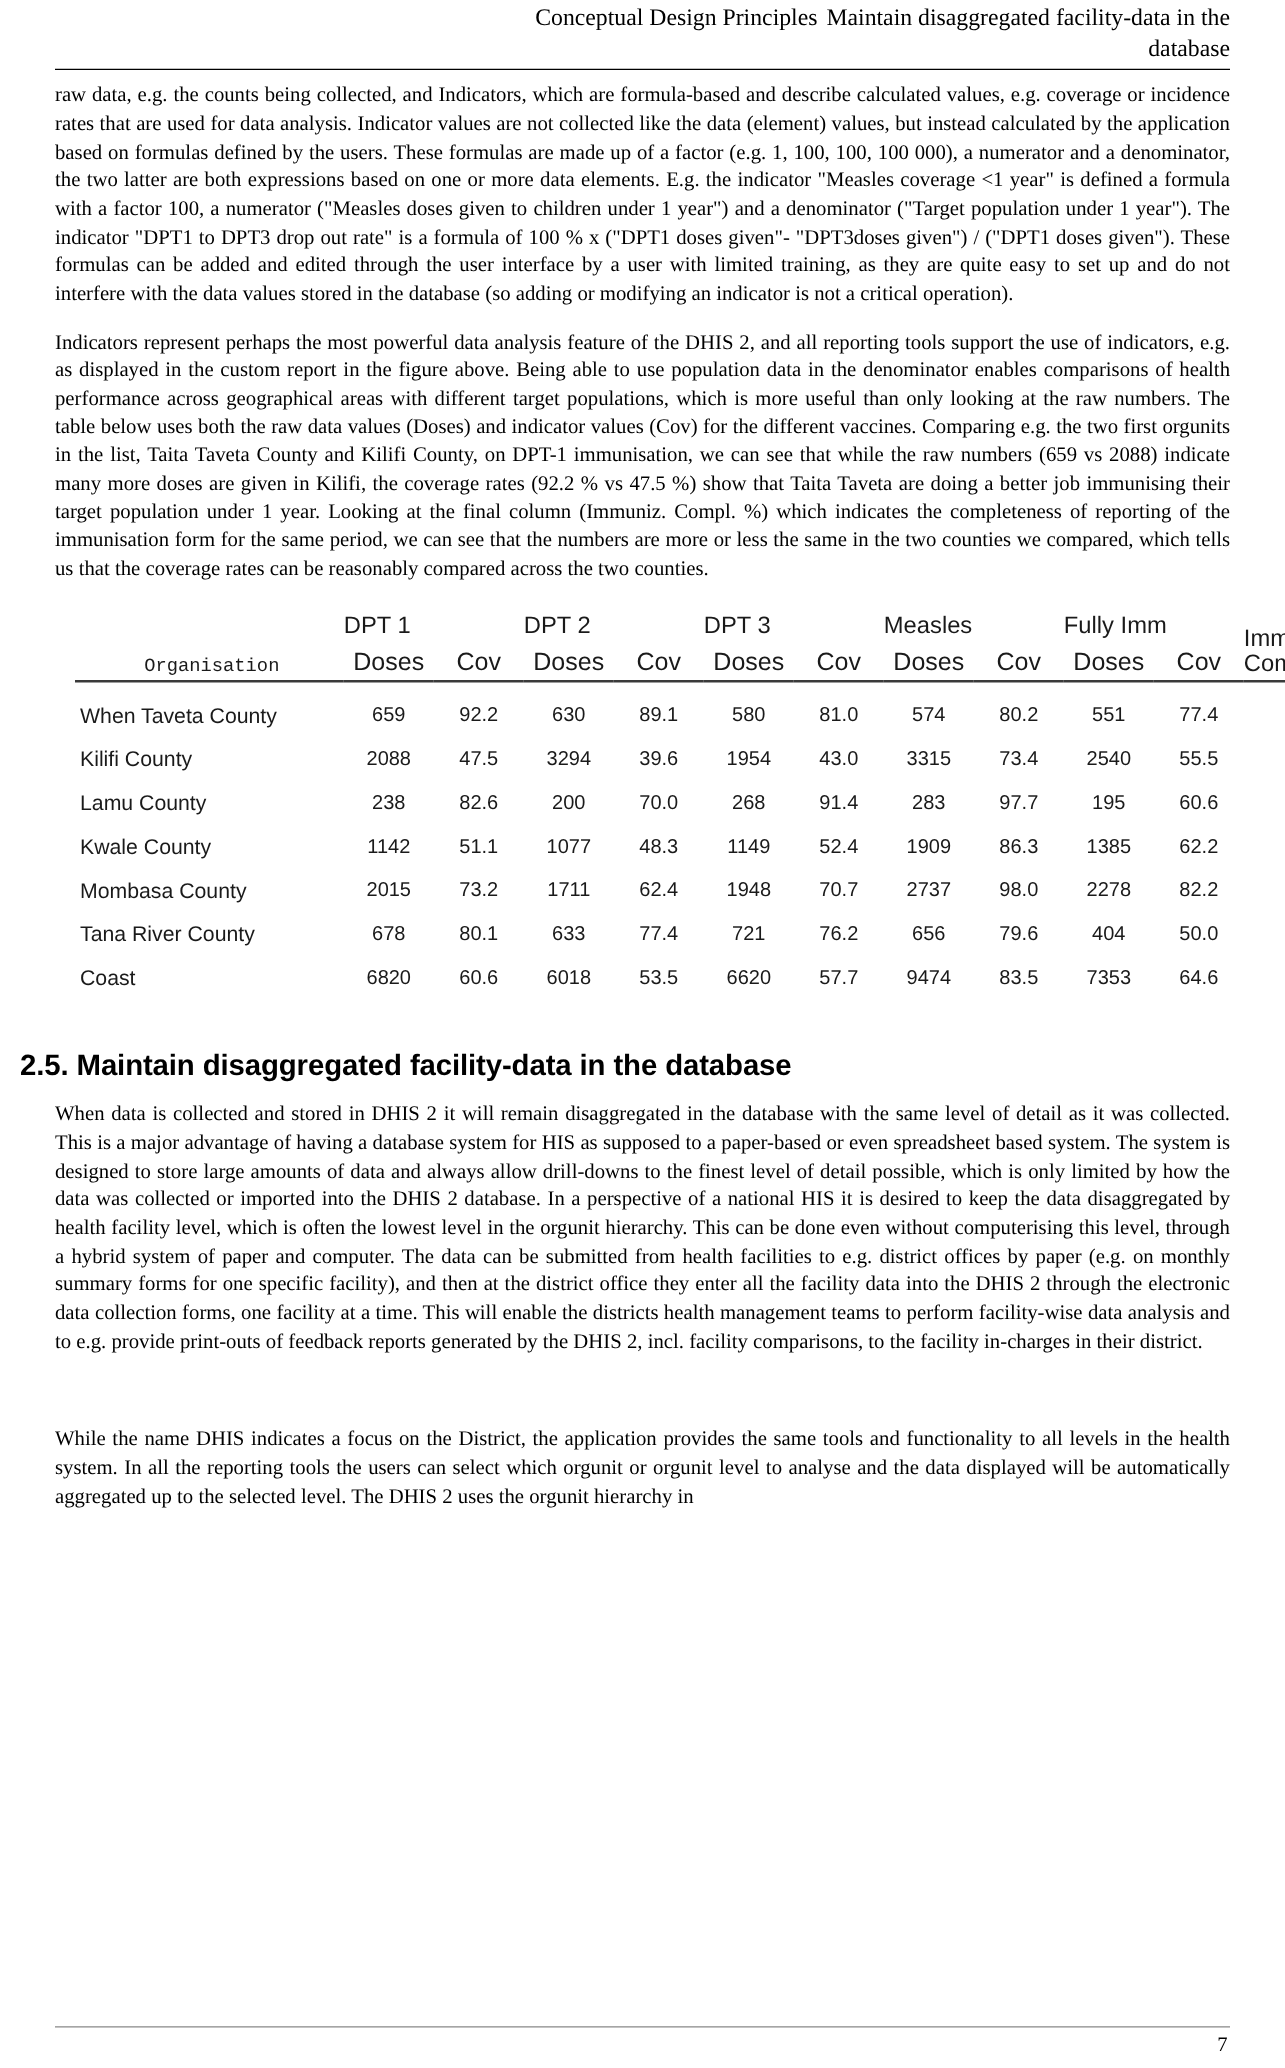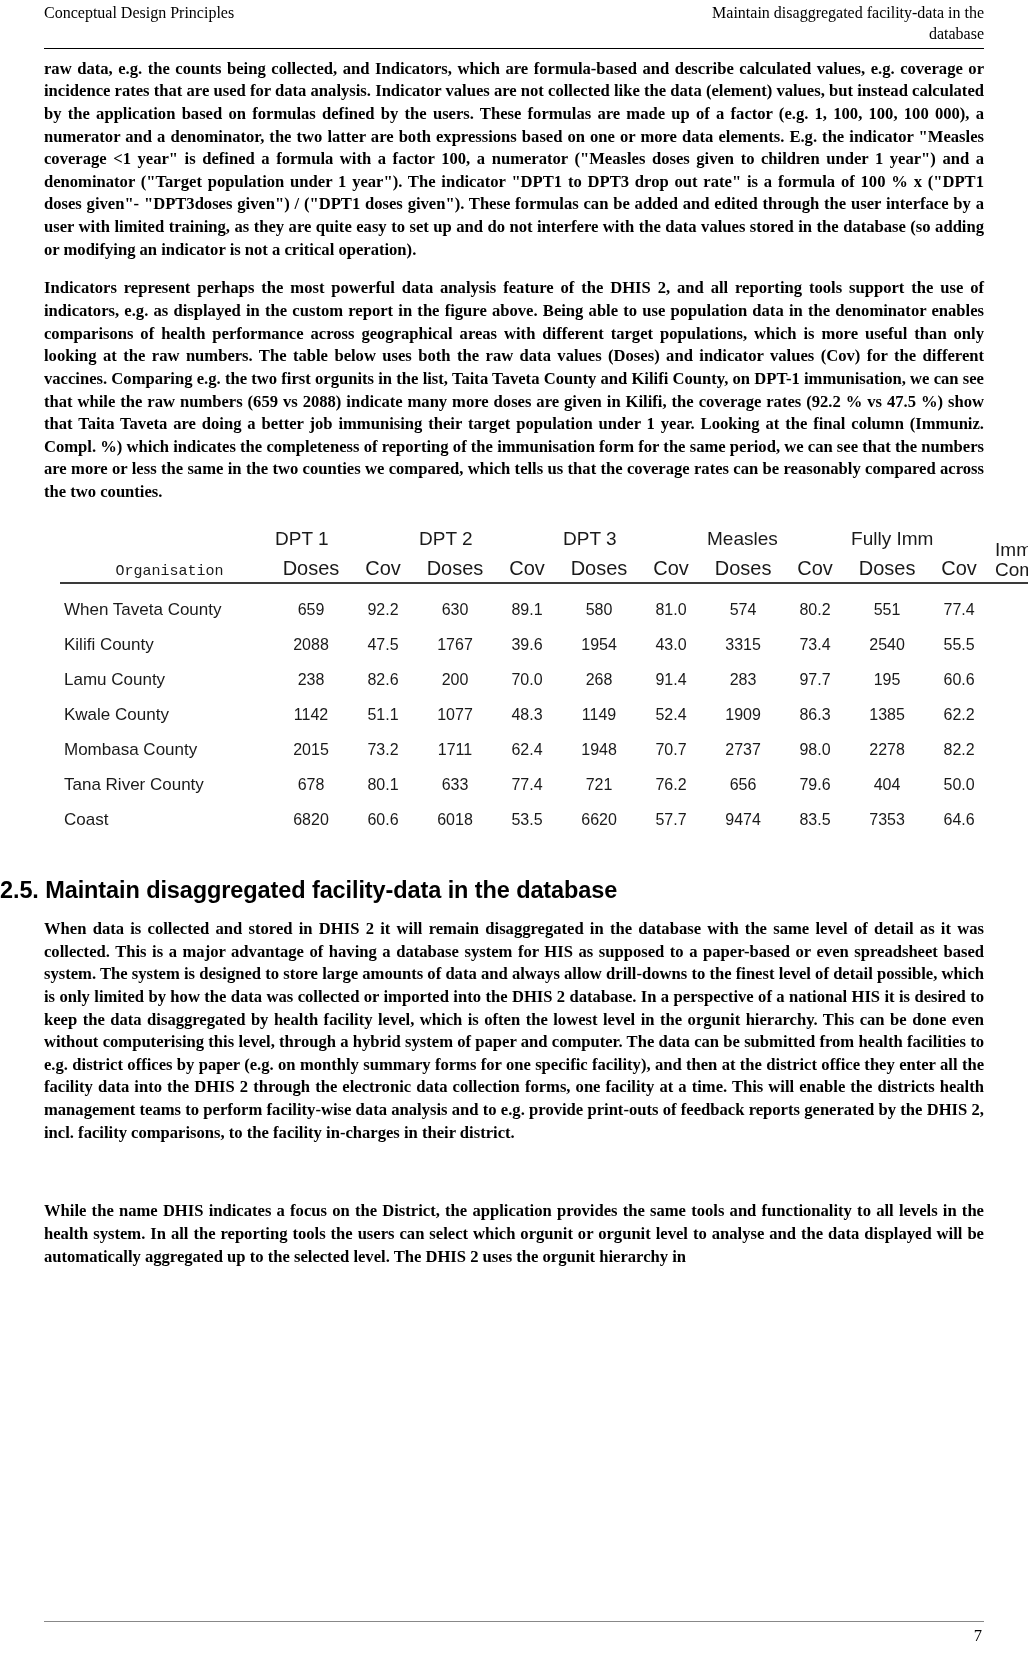--- a/index.html
+++ b/index.html
@@ -19,24 +19,24 @@
     width: 1028px;
     height: 1654px;
     position: relative;
     box-sizing: border-box;
     padding: 0 44px;
   }
 
   
   .runhead {
     display: flex;
-    justify-content: space-between;
+    justify-content: flex-end;
     align-items: flex-start;
     padding-top: 3px;
-    font-size: 16px;
+    font-size: 19px;
     line-height: 1.30;
   }
   .runhead-left {
     flex: 0 0 auto;
     white-space: nowrap;
   }
   .runhead-right {
     flex: 0 1 auto;
     text-align: right;
     max-width: 330px;
@@ -46,35 +46,34 @@
     margin-top: 3px;
   }
 
   
   .para {
     font-size: 16.6px;
     line-height: 1.365;
     text-align: justify;
     text-justify: inter-word;
     margin: 0 0 16px 0;
-    font-weight: bold;
   }
   .para.first { margin-top: 9px; }
 
   
   h2.sec {
     font-family: "Liberation Sans", "DejaVu Sans", sans-serif;
     font-size: 23.5px;
     font-weight: bold;
     margin: 0;
     padding: 0;
     line-height: 1.2;
     letter-spacing: -0.1px;
   }
-  .sec-block { margin-left: -44px; padding-left: 0; }
+  .sec-block { margin-left: -44px; padding-left: 16px; }
 
   
   .figure {
     margin: 16px 0 0 0;
     padding-left: 16px;
   }
   table.rpt {
     border-collapse: collapse;
     font-family: "Liberation Sans", "DejaVu Sans", sans-serif;
     color: #1a1a1a;
@@ -234,21 +233,21 @@
           <td>574</td>
           <td>80.2</td>
           <td>551</td>
           <td>77.4</td>
           <td class="lastval">81.4</td>
         </tr>
         <tr>
           <td class="org">Kilifi County</td>
           <td>2088</td>
           <td>47.5</td>
-          <td>1767</td>
+          <td>3294</td>
           <td>39.6</td>
           <td>1954</td>
           <td>43.0</td>
           <td>3315</td>
           <td>73.4</td>
           <td>2540</td>
           <td>55.5</td>
           <td class="lastval">82.1</td>
         </tr>
         <tr>

